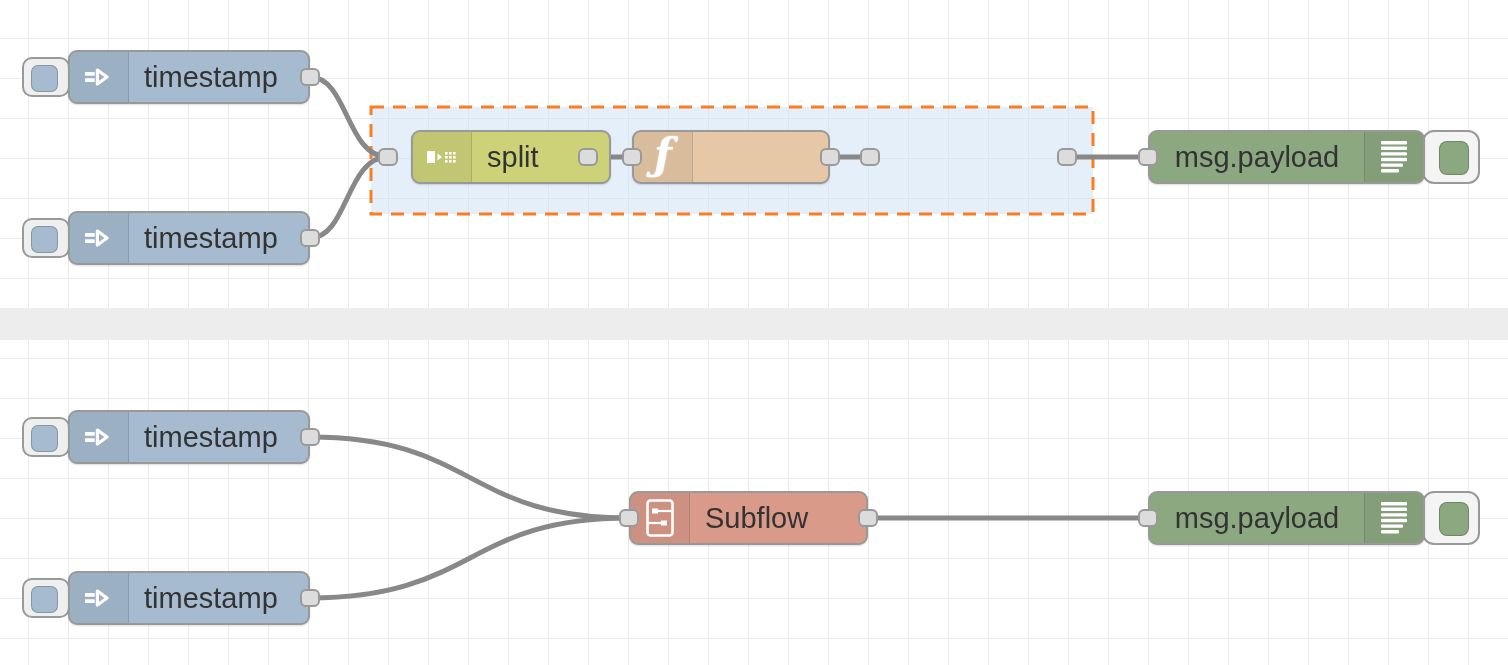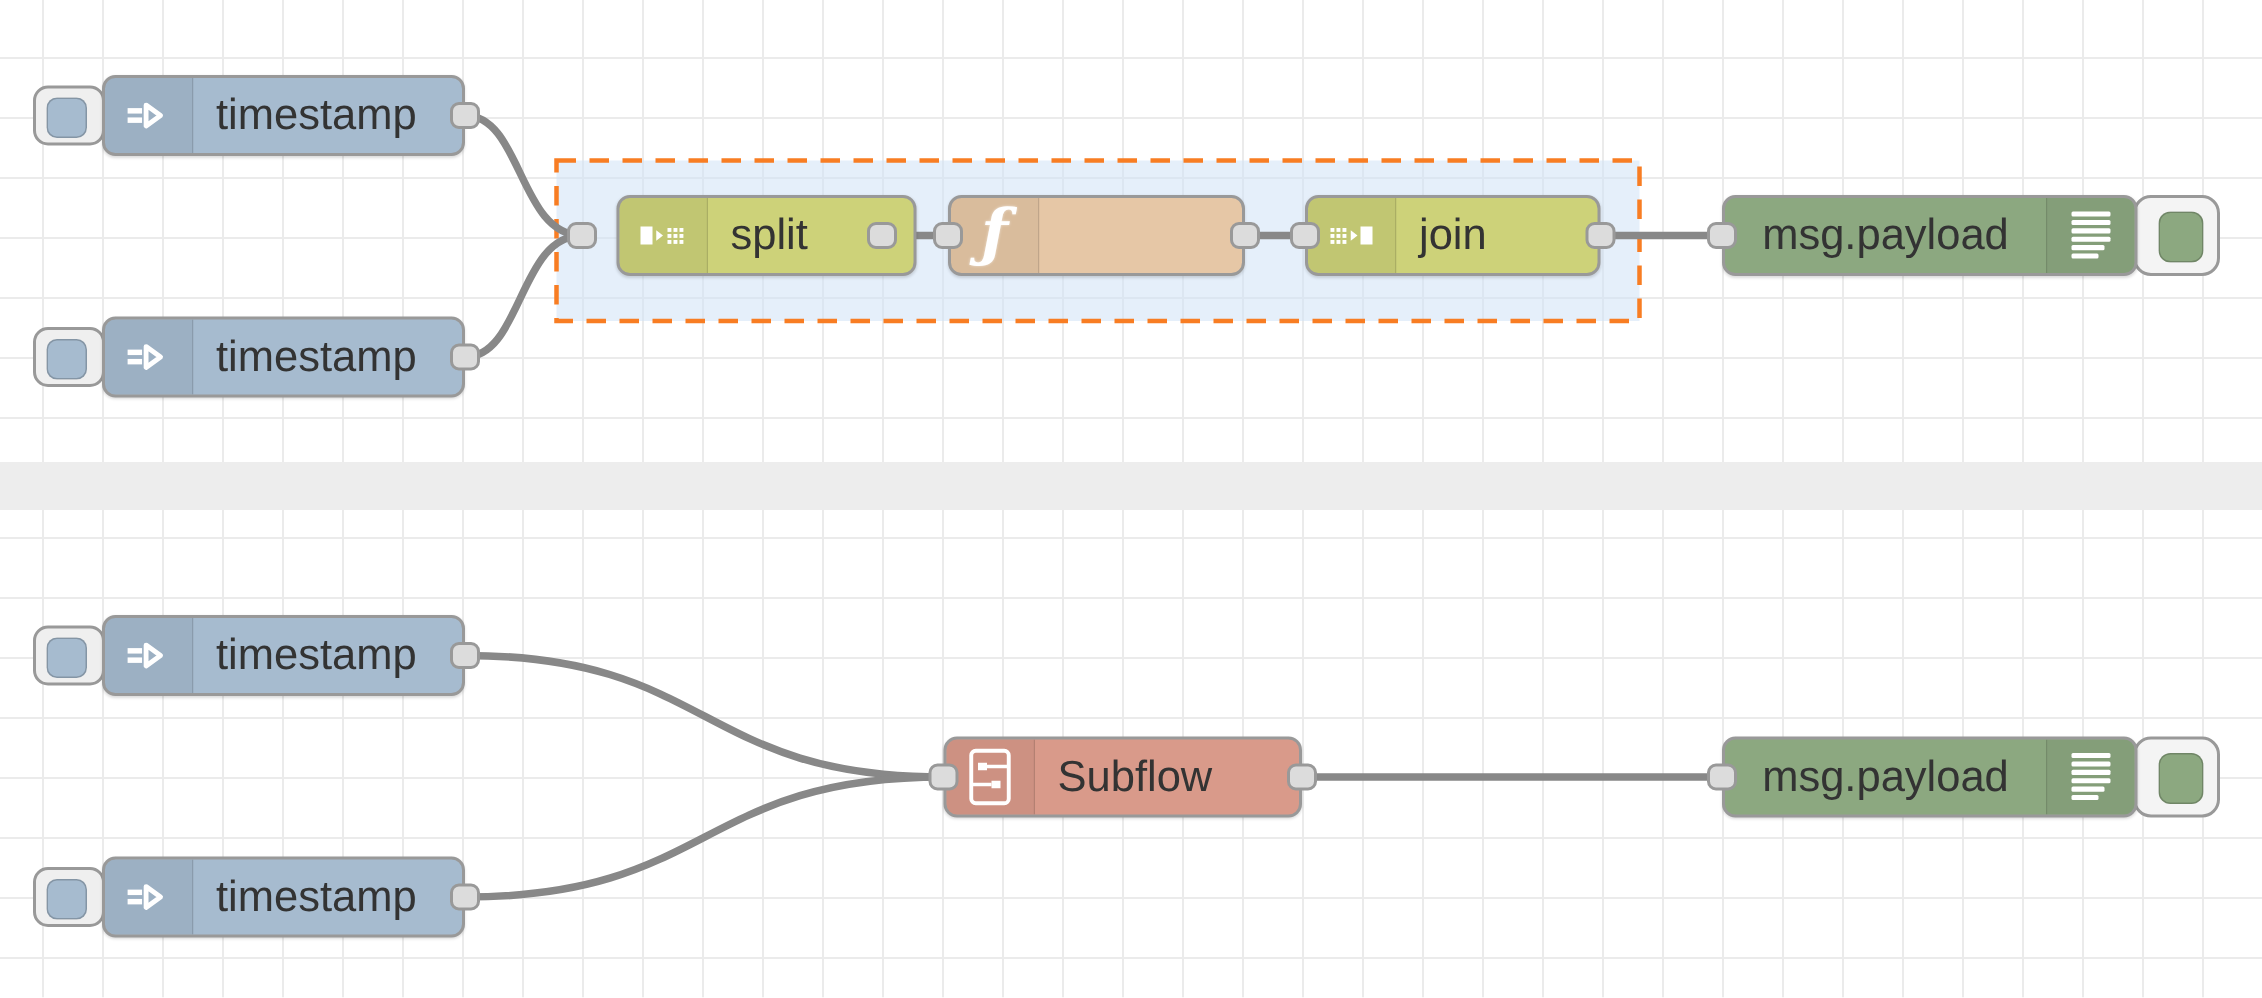--- a/index.html
+++ b/index.html
@@ -153,40 +153,20 @@
     <div class="node-label">split</div>
   </div>
 
   <div class="node function" style="left:632px;top:130px;width:198px">
     <div class="icon-region left">
       <span class="fglyph">ƒ</span>
     </div>
     <div class="node-label"></div>
   </div>
 
-  <div class="node splitjoin" style="left:870px;top:130px;width:197px">
-    <div class="icon-region left">
-      <svg width="34" height="26" viewBox="0 0 34 26">
-        <g fill="#fff">
-          <rect x="3" y="8" width="2.6" height="2.6"></rect>
-            <rect x="7" y="8" width="2.6" height="2.6"></rect>
-            <rect x="11" y="8" width="2.6" height="2.6"></rect>
-          <rect x="3" y="12" width="2.6" height="2.6"></rect>
-            <rect x="7" y="12" width="2.6" height="2.6"></rect>
-            <rect x="11" y="12" width="2.6" height="2.6"></rect>
-          <rect x="3" y="16" width="2.6" height="2.6"></rect>
-            <rect x="7" y="16" width="2.6" height="2.6"></rect>
-            <rect x="11" y="16" width="2.6" height="2.6"></rect>
-        </g>
-        <path d="M16.5 9.5 L21 13 L16.5 16.5 Z" fill="#fff"></path>
-        <rect x="23" y="7" width="8" height="12" fill="#fff"></rect>
-      </svg>
-    </div>
-    <div class="node-label">join</div>
-  </div>
 
   <div class="node debug" style="left:1148px;top:130px;width:277px">
     <div class="node-label">msg.payload</div>
     <div class="icon-region right">
       <svg width="30" height="36" viewBox="0 0 30 36">
         <g fill="#fff">
           <rect x="2" y="2" width="26" height="3.4" rx="1"></rect>
           <rect x="2" y="7.6" width="26" height="3.4" rx="1"></rect>
           <rect x="2" y="13.2" width="26" height="3.4" rx="1"></rect>
           <rect x="2" y="18.8" width="26" height="3.4" rx="1"></rect>

